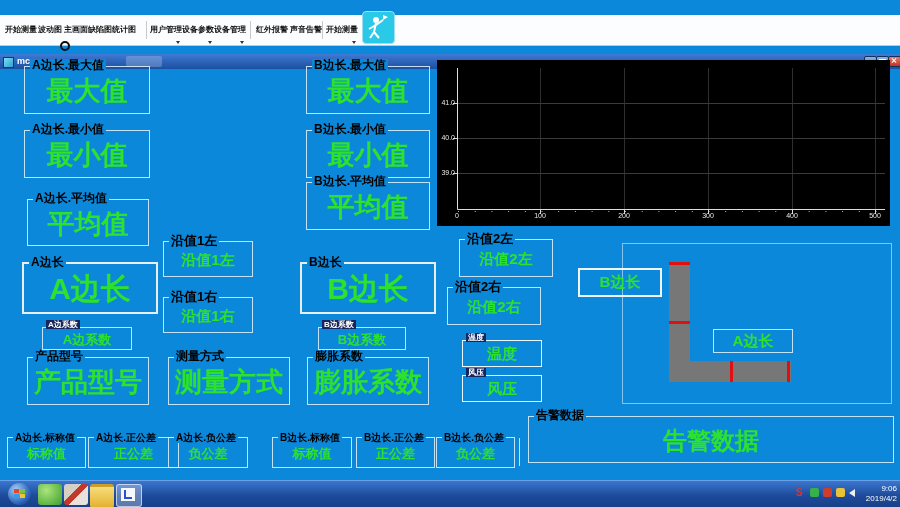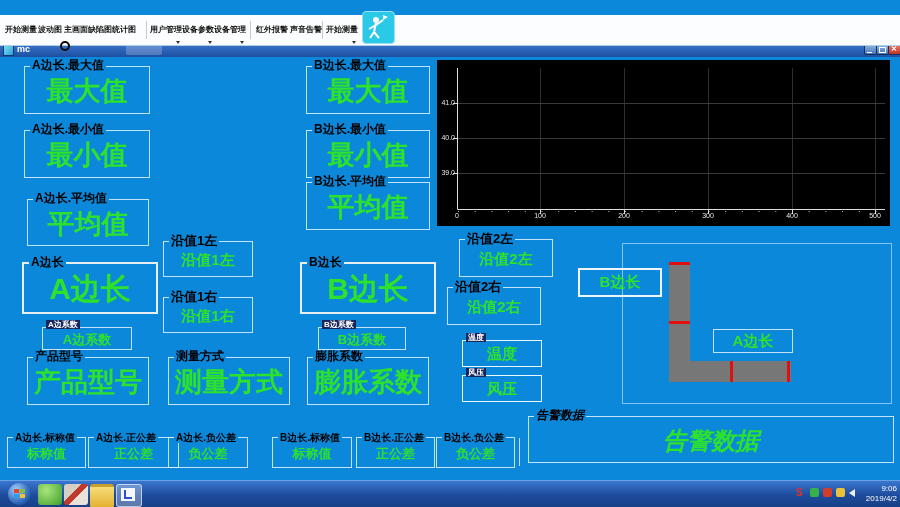--- a/index.html
+++ b/index.html
@@ -1,20 +1,20 @@
 <!DOCTYPE html>
 <html><head>
 <meta charset="utf-8">
 <style>
   html,body{margin:0;padding:0;background:#222;}
   #screen{position:relative;width:900px;height:507px;overflow:hidden;
           font-family:"Liberation Sans",sans-serif;background:#0c88da;}
 
   
-  .titlebar{position:absolute;left:0;top:0;width:900px;height:15px;
+  .titlebar{position:absolute;left:0;top:12px;width:900px;height:15px;
             background:linear-gradient(#3f7ad4,#1c4fa0);margin-top:42px;}
   .titlebar .appicon{position:absolute;left:3px;top:3px;width:9px;height:9px;
             background:linear-gradient(135deg,#7de0f0,#2aa0d8);border:1px solid #0d3a6e;}
   .titlebar .title{position:absolute;left:17px;top:2px;color:#fff;font-size:9px;font-weight:bold;}
   .titlebar .pill{position:absolute;left:126px;top:2px;width:36px;height:11px;
             background:rgba(255,255,255,.22);border-radius:2px;}
   .winbtn{position:absolute;top:2px;width:11px;height:9px;border:1px solid #12305e;border-radius:2px;}
   .winbtn.min,.winbtn.max{background:linear-gradient(#8db4e4,#4a76b8);}
   .winbtn.close{background:linear-gradient(#e87a6a,#c23322);}
   .winbtn .dash{position:absolute;left:2px;bottom:1px;width:5px;height:1px;background:#fff;}
@@ -241,21 +241,21 @@
     <div class="bar" style="left:46px;top:19px;width:21px;height:119px;"></div>
     <div class="bar" style="left:46px;top:117px;width:122px;height:21px;"></div>
     <div class="red" style="left:46px;top:18px;width:21px;height:3px;"></div>
     <div class="red" style="left:46px;top:77px;width:21px;height:3px;"></div>
     <div class="red" style="left:107px;top:117px;width:3px;height:21px;"></div>
     <div class="red" style="left:164px;top:117px;width:3px;height:21px;"></div>
     <div class="tag" style="left:90px;top:85px;width:78px;height:22px;border:1px solid rgba(228,244,253,.85);">A边长</div>
   </div>
   <div class="tag" style="left:578px;top:268px;width:80px;height:25px;border:2px solid #eef6fc;">B边长</div>
 
-  <div class="gb" style="left:528px;top:416px;width:364px;height:45px;font-style:italic;">
+  <div class="gb" style="left:528px;top:416px;width:364px;height:45px;">
     <span class="t">告警数据</span>
     <span class="v v-al">告警数据</span>
   </div>
 
   <div class="gb" style="left:7px;top:437px;width:77px;height:29px;">
     <span class="t t10">A边长.标称值</span>
     <span class="v v-sm">标称值</span>
   </div>
   <div class="gb" style="left:88px;top:437px;width:77px;height:29px;padding-left:12px;">
     <span class="t t10">A边长.正公差</span>

